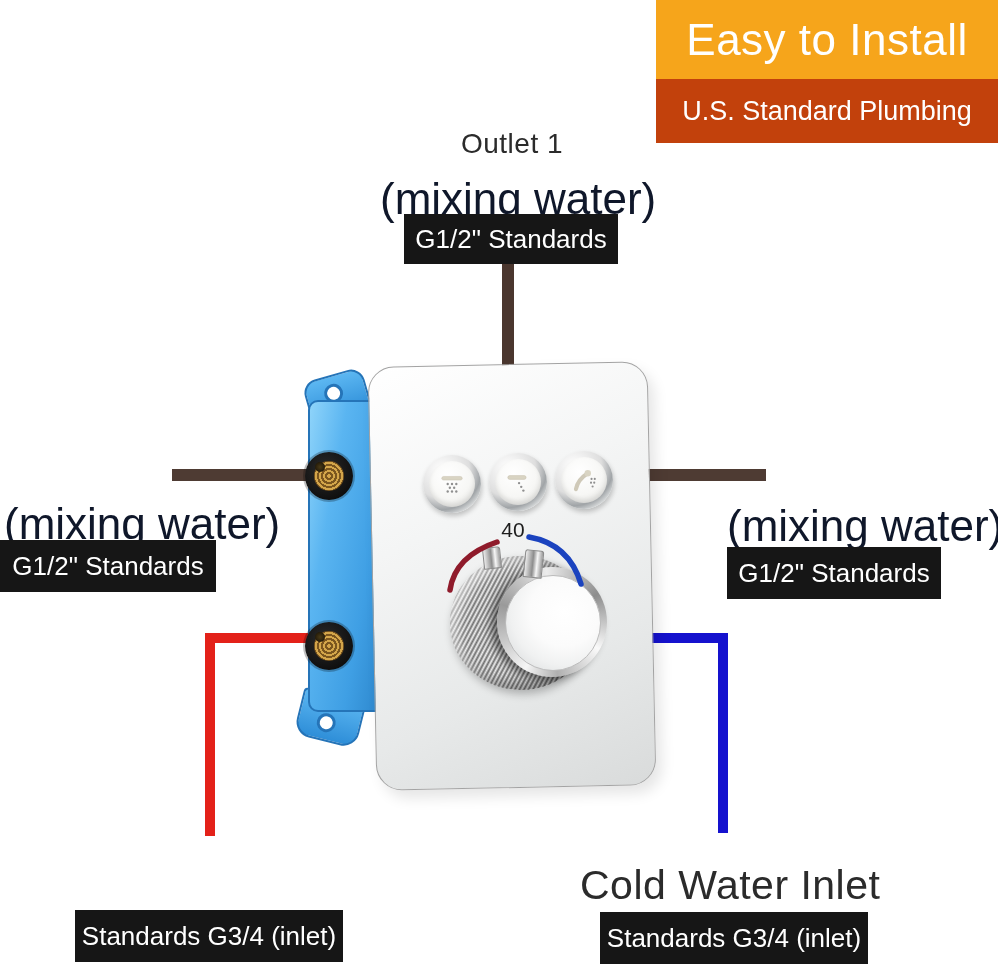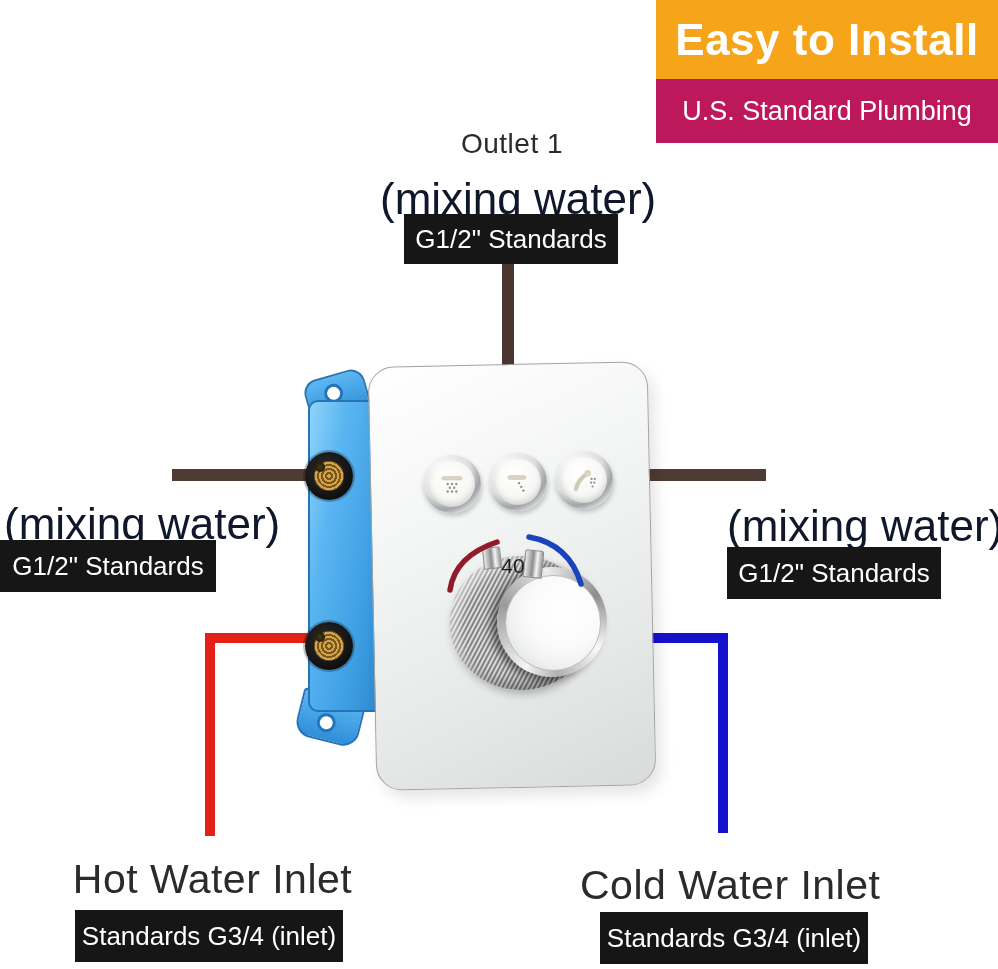--- a/index.html
+++ b/index.html
@@ -3,24 +3,24 @@
 <meta charset="utf-8">
 <style>
   html,body{margin:0;padding:0;background:#ffffff;}
   .canvas{
     position:relative;width:998px;height:969px;background:#ffffff;overflow:hidden;
     font-family:"Liberation Sans",sans-serif;color:#262626;
   }
   
   .banner-yellow{
     position:absolute;left:656px;top:0;width:342px;height:79px;background:#F6A51B;
-    color:#fff;font-size:44px;font-weight:700;text-align:center;line-height:79px;letter-spacing:.5px;
+    color:#fff;font-size:44px;font-weight:400;text-align:center;line-height:79px;letter-spacing:.5px;
   }
   .banner-black{
-    position:absolute;left:656px;top:79px;width:342px;height:64px;background:#be185d;
+    position:absolute;left:656px;top:79px;width:342px;height:64px;background:#c2410c;
     color:#fff;font-size:27px;text-align:center;line-height:64px;
   }
   
   .title{position:absolute;font-size:28px;font-weight:400;color:#2b2b2b;letter-spacing:.5px;white-space:nowrap;}
   .subtitle{position:absolute;font-size:44px;font-weight:400;color:#0f172a;white-space:nowrap;}
   .specbox{
     position:absolute;background:#161616;color:#fff;font-size:26px;text-align:center;white-space:nowrap;
   }
   .t-out1{left:380px;top:128px;width:264px;text-align:center;}
   .s-out1{left:380px;top:174px;width:264px;text-align:center;}
@@ -117,21 +117,21 @@
     background:radial-gradient(circle at 62% 38%,#ffffff 0%,#fbfbfb 42%,#f0f1f1 65%,#dcdedf 88%,#cfd2d3 100%);
   }
   .knob-tab{
     position:absolute;z-index:29;border-radius:3px 3px 1px 1px;border:1px solid #8a8a8a;
     background:linear-gradient(90deg,#ececec,#8d8d8d 45%,#f6f6f6 70%,#9a9a9a);
   }
   .knob-tab1{left:483px;top:547px;width:16px;height:20px;transform:rotate(-6deg);}
   .knob-tab2{left:524px;top:550px;width:17px;height:26px;transform:rotate(6deg);}
   .temp-label{
     position:absolute;left:497px;top:518px;width:32px;z-index:30;text-align:center;
-    font-size:21px;color:#1d1d1d;margin-top:36px;
+    font-size:21px;color:#1d1d1d;
   }
   .arc-svg{position:absolute;left:435px;top:518px;width:170px;height:80px;z-index:30;}
   
   .ic-bar{fill:#D9D4C3;stroke:#c2bca8;stroke-width:.4;}
   .ic-dot{fill:#8f8f8f;}
 </style>
 </head>
 <body>
 
 <div class="canvas">
@@ -145,21 +145,20 @@
   <div class="pipe pipe-v-top"></div>
 
   <div class="subtitle s-out2">(mixing water)</div>
   <div class="specbox b-out2">G1/2" Standards</div>
   <div class="pipe pipe-brown pipe-h-left"></div>
 
   <div class="subtitle s-out3">(mixing water)</div>
   <div class="specbox b-out3">G1/2" Standards</div>
   <div class="pipe pipe-brown pipe-h-right"></div>
 
-  <div class="title t-hot">Hot Water Inlet</div>
   <div class="specbox b-hot">Standards G3/4 (inlet)</div>
   <div class="pipe pipe-red-h"></div>
   <div class="pipe pipe-red-v"></div>
 
   <div class="title t-cold">Cold Water Inlet</div>
   <div class="specbox b-cold">Standards G3/4 (inlet)</div>
   <div class="pipe pipe-blue-h"></div>
   <div class="pipe pipe-blue-v"></div>
 
   <div class="tab tab-top">

